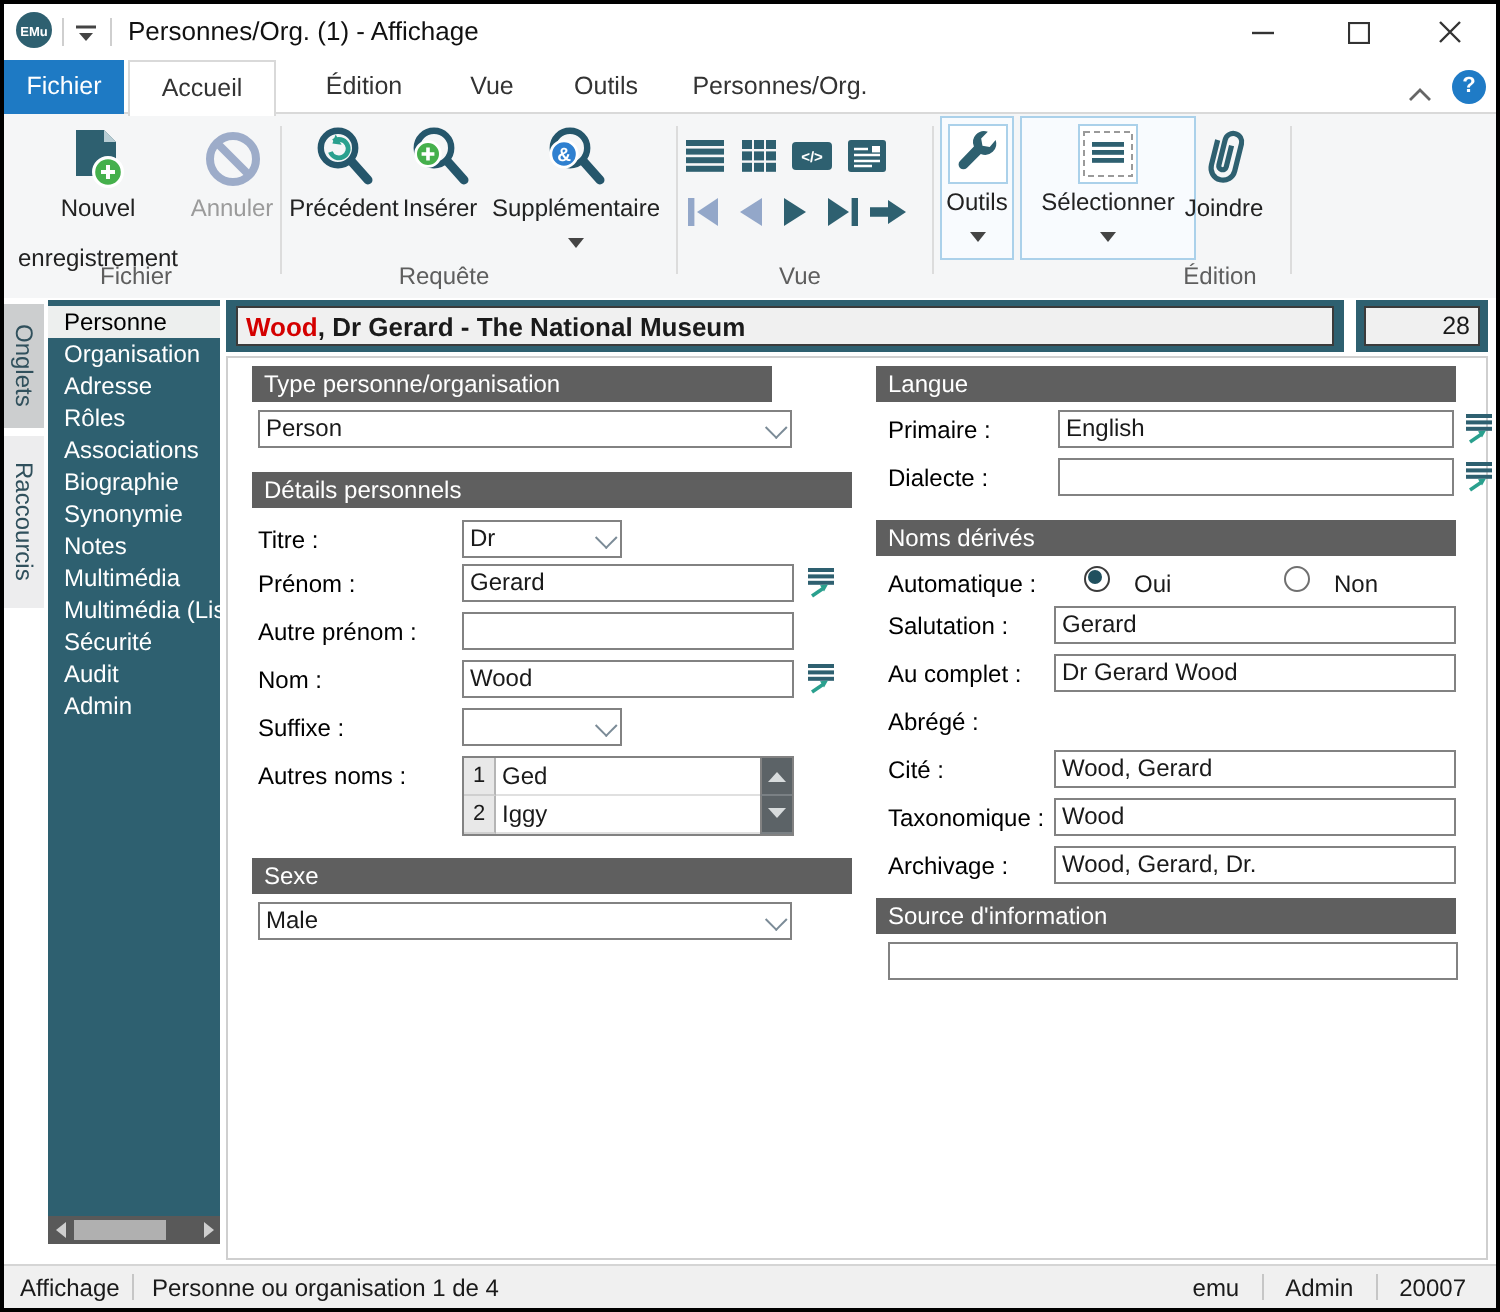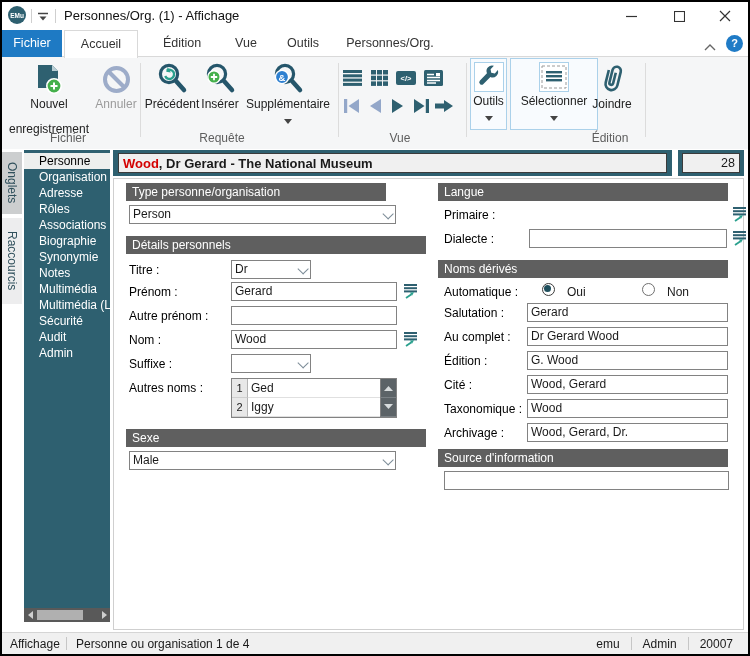--- a/index.html
+++ b/index.html
@@ -34,21 +34,21 @@
   .vicon { position:absolute; width:22px; height:18px; display:flex; align-items:center; justify-content:center; }
 
   
   .rec-bar { position:absolute; top:148px; height:26px; background:#2e6070; }
   .rec-field { position:absolute; left:5px; right:5px; top:3px; bottom:3px; background:#f0f0f0; border:1px solid #3b3b3b; display:flex; align-items:center; padding:0 4px; font-weight:bold; font-size:13px; white-space:nowrap; overflow:hidden; }
   .rec-count { justify-content:flex-end; font-weight:normal; font-size:12.5px; }
 
   
   .vtab { position:absolute; left:0; width:20px; writing-mode:vertical-rl; text-align:center; line-height:20px; font-size:12px; color:#30505c; }
   .side-panel { position:absolute; left:22px; top:148px; width:86px; height:472px; background:#2e6070; padding-top:3px; }
-  .side-item { height:16px; line-height:16px; padding-left:15px; color:#fff; font-size:12px; white-space:nowrap; overflow:hidden; }
+  .side-item { height:16px; line-height:16px; padding-left:8px; color:#fff; font-size:12px; white-space:nowrap; overflow:hidden; }
   .side-item.sel { background:#edefee; color:#000; }
   .side-scroll { position:absolute; left:0; right:0; bottom:0; height:14px; background:#595959; }
   .sarrow { position:absolute; top:0; width:12px; height:14px; display:flex; align-items:center; justify-content:center; }
   .sthumb { position:absolute; left:13px; top:2px; width:46px; height:10px; background:#b0b0b0; }
 
   
   .form-area { position:absolute; left:111px; top:176px; width:631px; height:452px; background:#fff; border:1px solid #cfcfcf; }
   .sec-h { position:absolute; height:18px; line-height:18px; background:#5f5f5f; color:#fff; font-size:12px; padding-left:6px; }
   .lbl { position:absolute; font-size:12px; color:#000; white-space:nowrap; }
   .fld { position:absolute; height:19px; background:#fff; border:1px solid #828282; font-size:12px; line-height:16px; padding:0 3px; white-space:nowrap; overflow:hidden; }
@@ -425,20 +425,21 @@
     </div>
 
     <div class="sec-h" style="left:12px;top:250px;width:300px;">Sexe</div>
     <div class="fld combo" style="left:15px;top:272px;width:267px;">
       <span>Male</span>
       <span class="chev"></span>
     </div>
 
     <div class="sec-h" style="left:324px;top:4px;width:290px;">Langue</div>
     <span class="lbl" style="left:330px;top:29px;">Primaire :</span>
+    <div class="fld" style="left:415px;top:26px;width:198px;">English</div>
     <span class="ficon" style="left:618px;top:28px;">
       <svg width="15" height="15">
           <g fill="#2e6070">
             <rect x="1" width="13" height="2"></rect>
             <rect x="1" y="3.2" width="13" height="2"></rect>
             <rect x="1" y="6.4" width="13" height="2"></rect>
           </g>
           <path d="M3 14l5.5-3.7" stroke="#2aa08e" stroke-width="1.8"></path>
           <path d="M11 8.2l-4 .4 2 3.1z" fill="#2aa08e"></path>
         </svg>
@@ -463,22 +464,21 @@
         <span class="dot"></span>
       </span>
     <span class="rlab" style="left:446px;top:106px;">Oui</span>
     <span class="radio" style="left:528px;top:104px;"></span>
     <span class="rlab" style="left:546px;top:106px;">Non</span>
 
     <span class="lbl" style="left:330px;top:127px;">Salutation :</span>
     <div class="fld" style="left:413px;top:124px;width:201px;">Gerard</div>
     <span class="lbl" style="left:330px;top:151px;">Au complet :</span>
     <div class="fld" style="left:413px;top:148px;width:201px;">Dr Gerard Wood</div>
-    <span class="lbl" style="left:330px;top:175px;">Édition :</span>
-    <div class="fld" style="left:413px;top:172px;width:201px;">G. Wood</div>
+    <span class="lbl" style="left:330px;top:175px;">Abrégé :</span>
     <span class="lbl" style="left:330px;top:199px;">Cité :</span>
     <div class="fld" style="left:413px;top:196px;width:201px;">Wood, Gerard</div>
     <span class="lbl" style="left:330px;top:223px;">Taxonomique :</span>
     <div class="fld" style="left:413px;top:220px;width:201px;">Wood</div>
     <span class="lbl" style="left:330px;top:247px;">Archivage :</span>
     <div class="fld" style="left:413px;top:244px;width:201px;">Wood, Gerard, Dr.</div>
 
     <div class="sec-h" style="left:324px;top:270px;width:290px;">Source d'information</div>
     <div class="fld" style="left:330px;top:292px;width:285px;"></div>
   </div>

